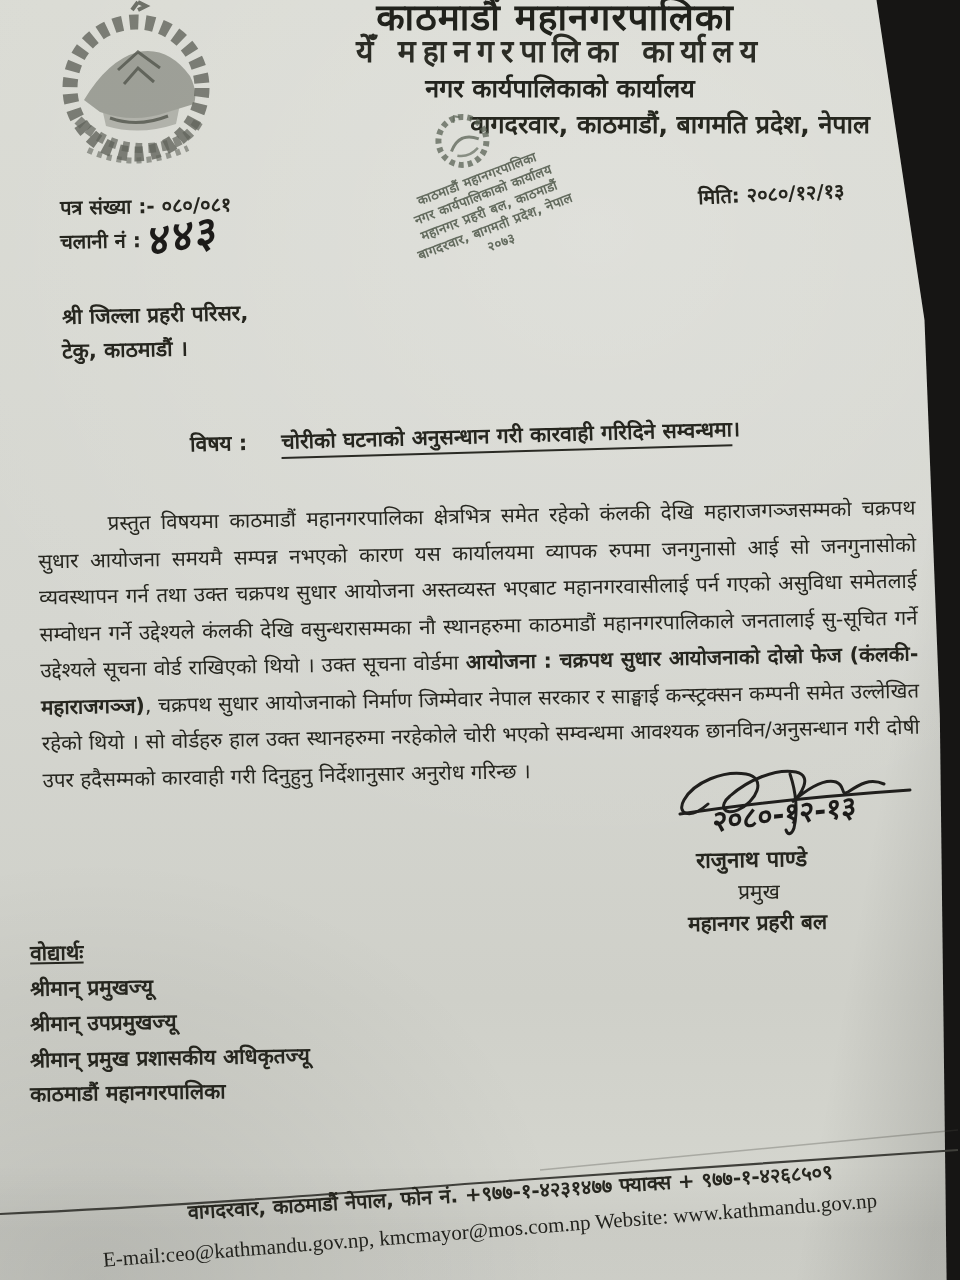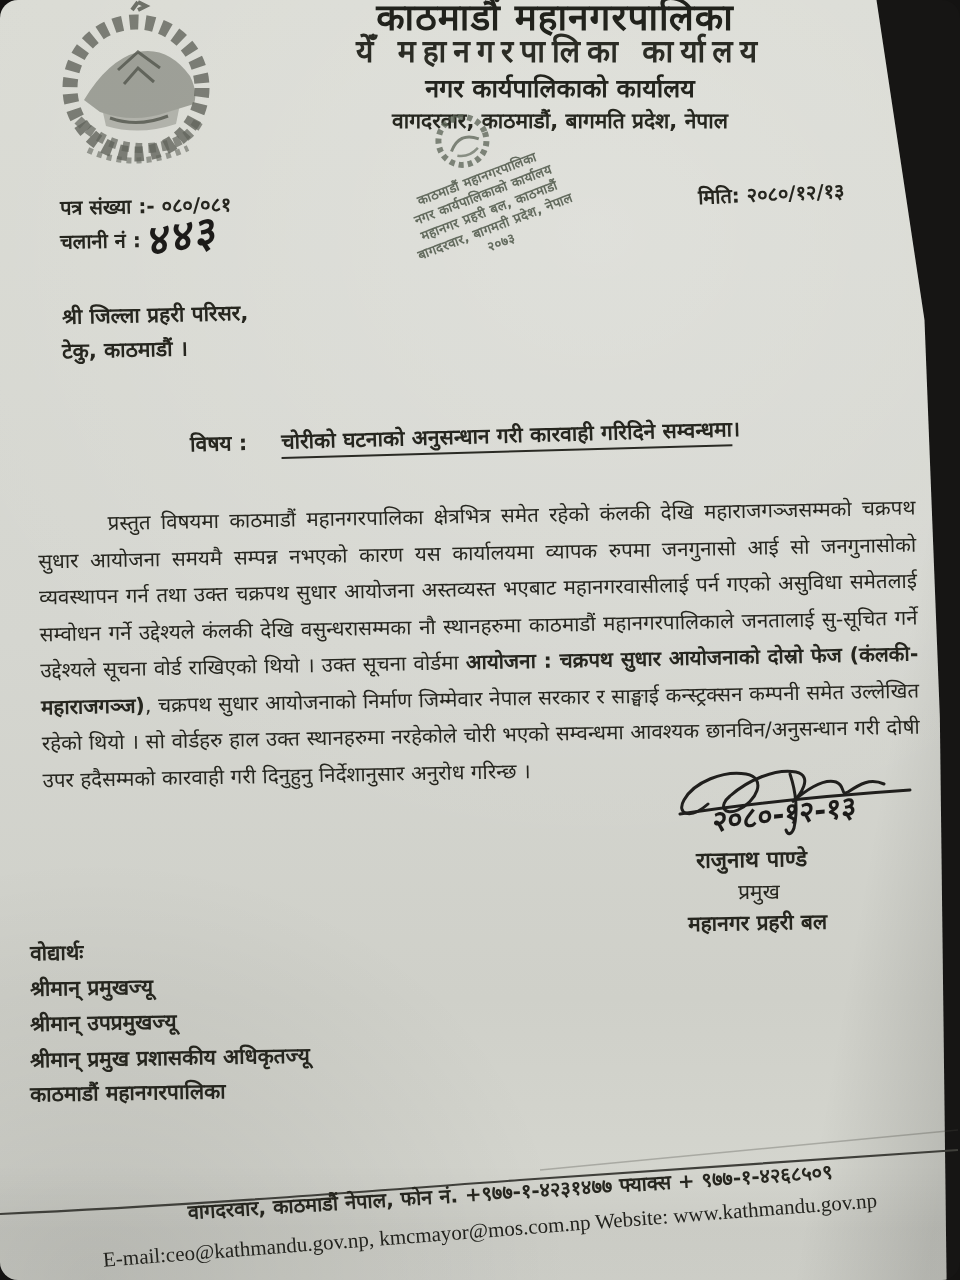--- a/index.html
+++ b/index.html
@@ -1,21 +1,20 @@
 <!DOCTYPE html>
 <html><head>
 <meta charset="utf-8">
 <style>
   html,body { margin:0; padding:0; background:#141312; }
   .page {
     position:relative; width:960px; height:1280px; overflow:hidden;
     background:#161514;
     font-family:"DejaVu Sans", sans-serif;
     color:#26261f;
-    border-radius:18px;
   }
   .paper {
     position:absolute; inset:0;
     background:
       radial-gradient(120% 80% at 62% 18%, rgba(255,255,255,.18), rgba(255,255,255,0) 62%),
       radial-gradient(90% 60% at 10% 100%, rgba(0,0,0,.10), rgba(0,0,0,0) 55%),
       linear-gradient(180deg, #dadbd4 0%, #d5d6d0 50%, #cfd0c9 78%, #d7d8d1 100%);
     clip-path: polygon(0 0, 91.3% 0, 96.3% 25%, 97.9% 56%, 98.6% 100%, 0 100%);
   }
   .paper-shade {
@@ -36,22 +35,22 @@
   .letter-sub {
     left:250px; top:30px; width:620px; text-align:center;
     font-size:30px; font-weight:800; letter-spacing:7px; color:#2b2c25;
     transform:scaleY(1.04);
   }
   .office-name {
     left:250px; top:70px; width:620px; text-align:center;
     font-size:25px; font-weight:bold; color:#23241e;
   }
   .office-address {
-    left:250px; top:106px; width:620px; text-align:center;
-    font-size:21px; font-weight:600; color:#26271f;
+    left:250px; top:106px; width:620px; text-align:right;
+    font-size:25px; font-weight:600; color:#26271f;
   }
 
   .meta-left1 { left:60px; top:192px; font-size:20px; font-weight:600; transform:rotate(-1.2deg); }
   .meta-left2 { left:60px; top:227px; font-size:20px; font-weight:600; transform:rotate(-1.2deg); }
   .dispatch-hand {
     left:148px; top:205px; font-size:42px; font-weight:bold;
     transform:rotate(-9deg) skewX(-10deg); letter-spacing:2px;
   }
   .meta-right { left:698px; top:180px; font-size:20px; font-weight:600; transform:rotate(-2.6deg); }
 
@@ -75,21 +74,21 @@
     transform:rotate(-1.1deg); font-weight:500;
   }
   .body-par b { font-weight:800; }
 
   .sig-svg { left:672px; top:762px; }
   .sig-date { left:712px; top:793px; font-size:29px; font-weight:bold; transform:rotate(-6deg) skewX(-6deg); }
   .sig-name { left:696px; top:843px; font-size:22px; font-weight:600; transform:rotate(-1deg); }
   .sig-role { left:738px; top:877px; font-size:21px; font-weight:400; transform:rotate(-1deg); }
   .sig-org  { left:688px; top:908px; font-size:21px; font-weight:600; transform:rotate(-1deg); }
 
-  .cc-head { left:30px; top:938px; font-size:21px; font-weight:600; transform:rotate(-1deg); }
+  .cc-head { left:30px; top:938px; font-size:21px; font-weight:600; text-decoration:underline; transform:rotate(-1deg); }
   .cc-i0 { left:30px; top:973px; }
   .cc-i1 { left:30px; top:1008px; }
   .cc-i2 { left:30px; top:1043px; }
   .cc-i3 { left:30px; top:1078px; }
   .cc-item { font-size:21px; font-weight:600; transform:rotate(-1deg); }
 
   .footer-rule { left:0; top:1118px; }
   .footer-l1 {
     left:110px; top:1178px; width:800px; text-align:center;
     font-size:20px; font-weight:600; transform:rotate(-3.6deg);

